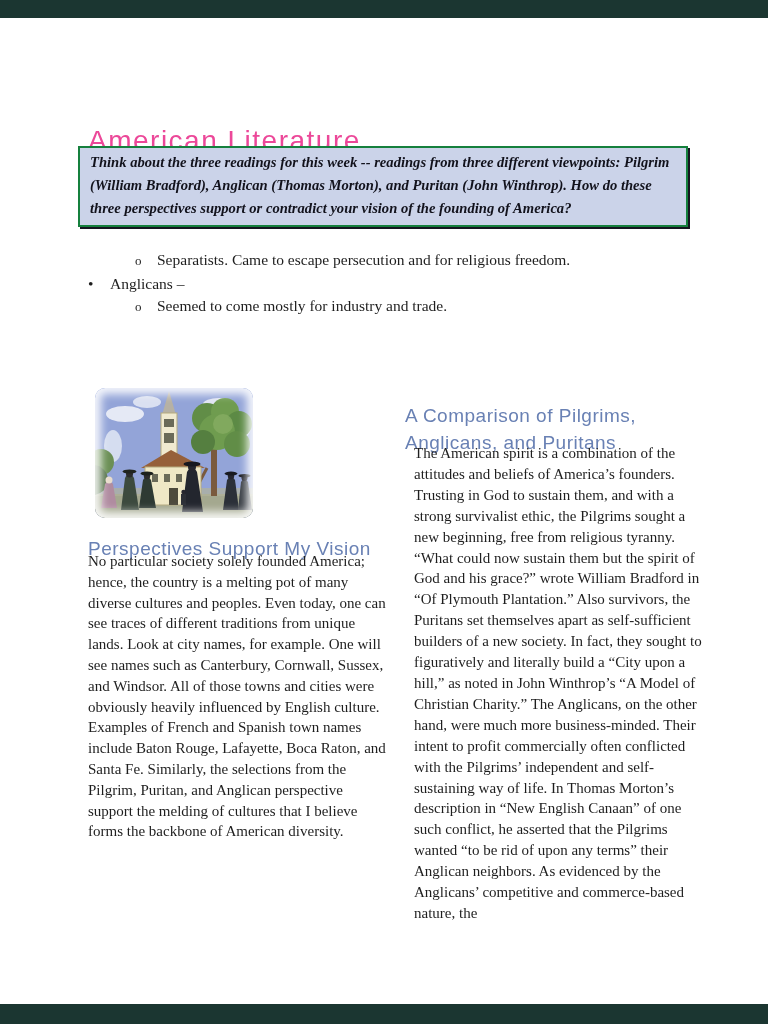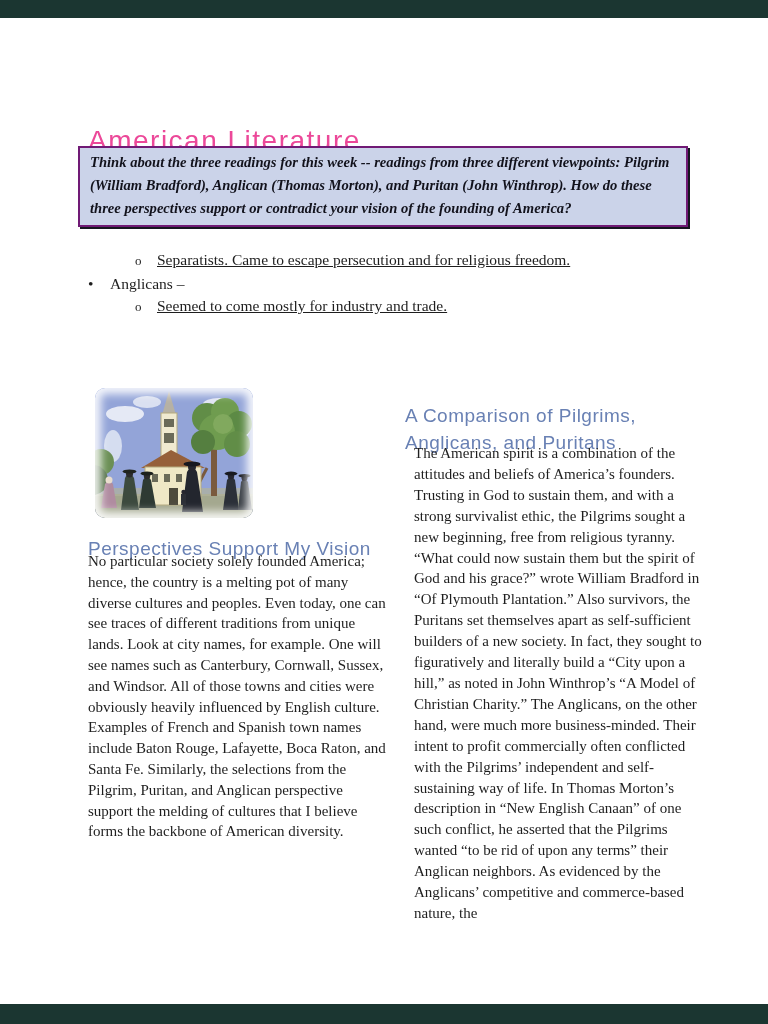--- a/index.html
+++ b/index.html
@@ -12,29 +12,29 @@
   #bottom-bar{bottom:0;height:20px;}
 
   .doc-title{
     position:absolute;left:88px;top:106px;width:600px;
     font-family:"Liberation Sans", sans-serif;
     font-size:28px;letter-spacing:1.5px;color:#ec4899;font-weight:normal;
   }
 
   .prompt-box{
     position:absolute;left:78px;top:146px;width:586px;
-    background:#cbd3e9;border:2px solid #701a75;
+    background:#cbd3e9;border:2px solid #15803d;
     box-shadow:2px 2px 0 #15151f;
     padding:3px 10px 5px 10px;
     font-size:14.6px;line-height:23px;font-weight:bold;font-style:italic;color:#12121c;
   }
 
   .bullet-list{position:absolute;left:88px;top:249px;width:600px;font-size:15.5px;line-height:22.5px;}
   .b-main .b-dot{display:inline-block;width:22px;}
-  .b-sub{padding-left:47px;text-decoration:underline;}
+  .b-sub{padding-left:47px;}
   .b-sub .b-o{display:inline-block;width:22px;font-size:13px;}
 
   .painting-wrap{
     position:absolute;left:95px;top:388px;width:158px;height:130px;
     border-radius:10px;overflow:hidden;
     box-shadow:inset 0 0 7px 5px #ffffff;
   }
   .painting-wrap svg{display:block;}
   .painting-veil{position:absolute;inset:0;border-radius:10px;box-shadow:inset 0 0 8px 6px rgba(255,255,255,.9);}
 

